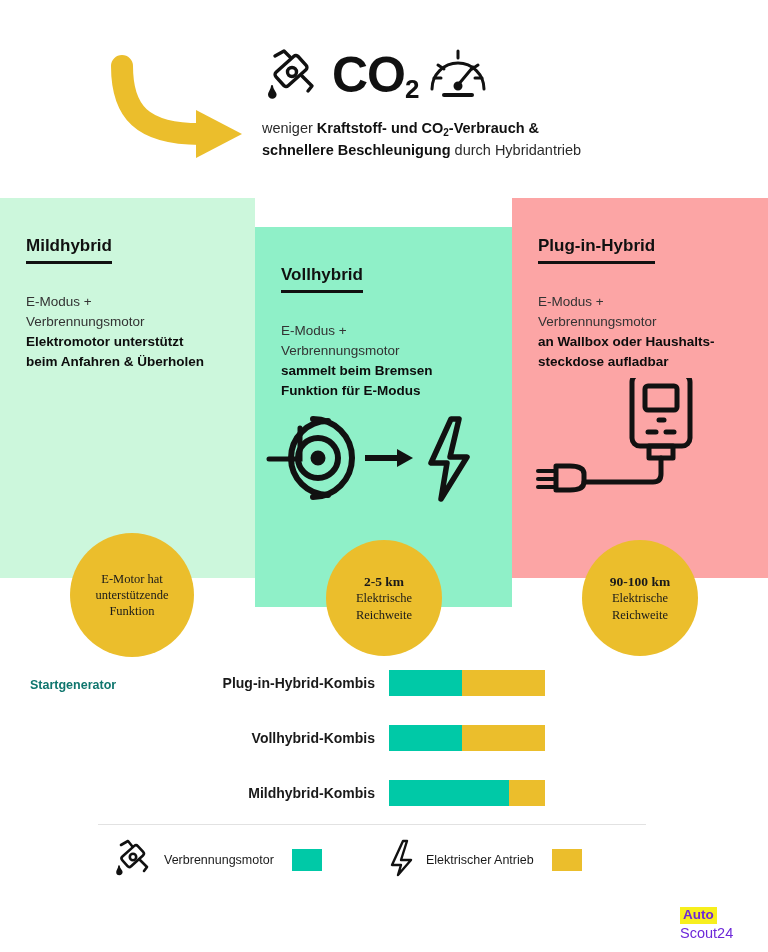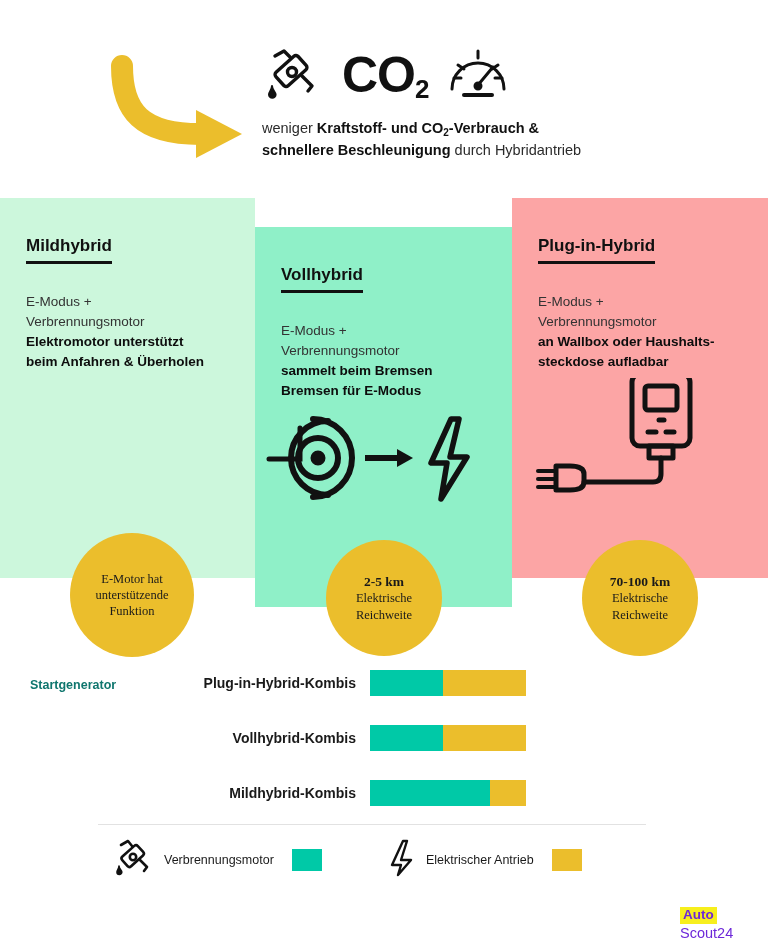--- a/index.html
+++ b/index.html
@@ -9,21 +9,21 @@
     font-family: "Liberation Sans", sans-serif;
     overflow: hidden;
   }
   .page { position: relative; width: 768px; height: 952px; background: #fff; }
 
   
   .header { position: absolute; left: 0; top: 0; width: 768px; height: 198px; }
   .arrow-wrap { position: absolute; left: 100px; top: 52px; width: 160px; height: 112px; }
   .head-icons {
     position: absolute; left: 262px; top: 40px; width: 260px; height: 72px;
-    display: flex; align-items: center; justify-content: flex-start; gap: 18px;
+    display: flex; align-items: center; justify-content: flex-start; gap: 8px;
   }
   .co2-text {
     font-size: 50px; font-weight: 700; color: #111; letter-spacing: -1px;
     line-height: 1;
   }
   .co2-text sub { font-size: 26px; font-weight: 700; vertical-align: -6px; }
   .head-caption {
     position: absolute; left: 262px; top: 118px; width: 400px;
     font-size: 14.5px; line-height: 1.42; color: #2b2b2b;
   }
@@ -68,21 +68,21 @@
   .circle .c-big { font-size: 13.5px; font-weight: 700; line-height: 1.28; }
   .circle .c-small { font-size: 12.5px; font-weight: 400; line-height: 1.3; }
   .circle.c1 { left: 70px;  top: 533px; width: 124px; height: 124px; }
   .circle.c2 { left: 326px; top: 540px; width: 116px; height: 116px; }
   .circle.c3 { left: 582px; top: 540px; width: 116px; height: 116px; }
 
   
   .chart { position: absolute; left: 0; top: 660px; width: 768px; height: 150px; }
   .bar-row {
     position: absolute; left: 0; width: 768px; height: 30px;
-    display: flex; align-items: center;
+    display: flex; align-items: center; padding-left: 19px;
   }
   .bar-label {
     width: 370px; text-align: right; padding-right: 14px;
     font-size: 14px; font-weight: 700; color: #1a1a1a;
   }
   .bar-track { width: 156px; height: 26px; display: flex; }
   .seg-fuel { background: #00c9a7; height: 100%; }
   .seg-elec { background: #ebbe2c; height: 100%; }
 
   
@@ -167,21 +167,21 @@
       </div>
       <div class="startgen-label">Startgenerator</div>
     </div>
 
     <div class="panel p2" style="background:#8ff0c8;">
       <div class="panel-title">Vollhybrid</div>
       <div class="panel-body">
         <span>E-Modus +</span><br>
         <span>Verbrennungsmotor</span><br>
         <b>sammelt beim Bremsen</b><br>
-        <b>Bremsen für E-Modus</b>
+        <b>Funktion für E-Modus</b>
       </div>
       <div class="panel-art">
         <svg width="250" height="110" viewBox="0 0 250 110">
           <g stroke="#111" fill="none" stroke-width="6" stroke-linecap="round">
             <path d="M73 14 A37 37 0 1 0 73 88"></path>
             <path d="M58 12 A37 37 0 0 1 58 90"></path>
             <path d="M14 52 L45 52 L45 21" stroke-width="5"></path>
             <circle cx="63" cy="51" r="20"></circle>
             <circle cx="63" cy="51" r="6" fill="#111" stroke-width="3"></circle>
           </g>
@@ -226,21 +226,21 @@
     <span class="c-small">E-Motor hat</span>
     <span class="c-small">unterstützende</span>
     <span class="c-small">Funktion</span>
   </div>
   <div class="circle c2">
     <span class="c-big">2-5 km</span>
     <span class="c-small">Elektrische</span>
     <span class="c-small">Reichweite</span>
   </div>
   <div class="circle c3">
-    <span class="c-big">70-100 km</span>
+    <span class="c-big">90-100 km</span>
     <span class="c-small">Elektrische</span>
     <span class="c-small">Reichweite</span>
   </div>
 
   <div class="chart">
     <div class="bar-row" style="top:8px;">
       <div class="bar-label">Plug-in-Hybrid-Kombis</div>
       <div class="bar-track">
         <div class="seg-fuel" style="width: 47%; background: rgb(0, 201, 167);"></div>
         <div class="seg-elec" style="width: 53%; background: rgb(235, 190, 44);"></div>

